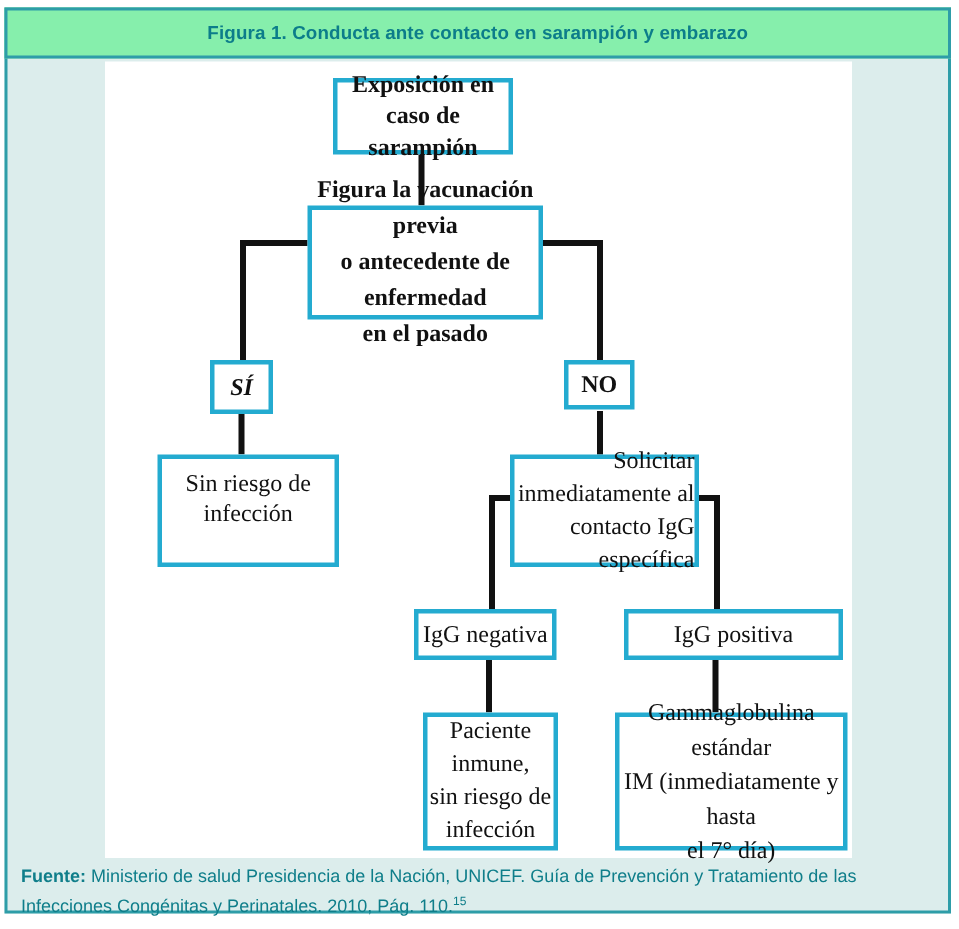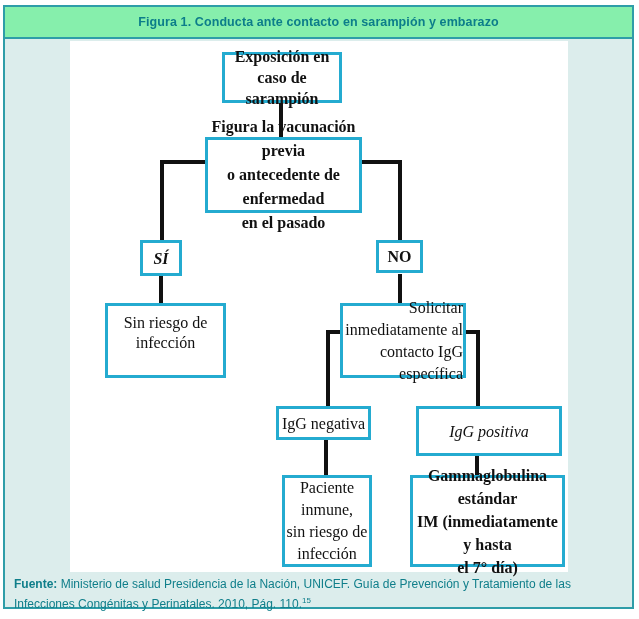--- a/index.html
+++ b/index.html
@@ -145,32 +145,32 @@
   <div class="node lh22" style="left:340px; top:303px; width:126px; height:75px;text-align:right;">
     <span>Solicitar
 inmediatamente al
 contacto IgG específica</span>
   </div>
 
   <div class="node lh21" style="left:276px; top:406px; width:95px; height:34px;">
     <span>IgG negativa</span>
   </div>
 
-  <div class="node lh21" style="left:416px; top:406px; width:146px; height:50px;font-style:italic;">
+  <div class="node lh21" style="left:416px; top:406px; width:146px; height:34px;">
     <span>IgG positiva</span>
   </div>
 
   <div class="node lh22" style="left:282px; top:475px; width:90px; height:92px;">
     <span>Paciente
 inmune,
 sin riesgo de
 infección</span>
   </div>
 
-  <div class="node lh23" style="left:410px; top:475px; width:155px; height:92px;font-weight:bold;">
+  <div class="node lh23" style="left:410px; top:475px; width:155px; height:92px;">
     <span>Gammaglobulina estándar
 IM (inmediatamente y hasta
 el 7° día)</span>
   </div>
 
   <div class="footer">
     <span class="label">Fuente:</span><span> Ministerio de salud Presidencia de la Nación, UNICEF. Guía de Prevención y Tratamiento de las Infecciones Congénitas y Perinatales. 2010, Pág. 110.</span><sup>15</sup>
   </div>
 
 </div>

